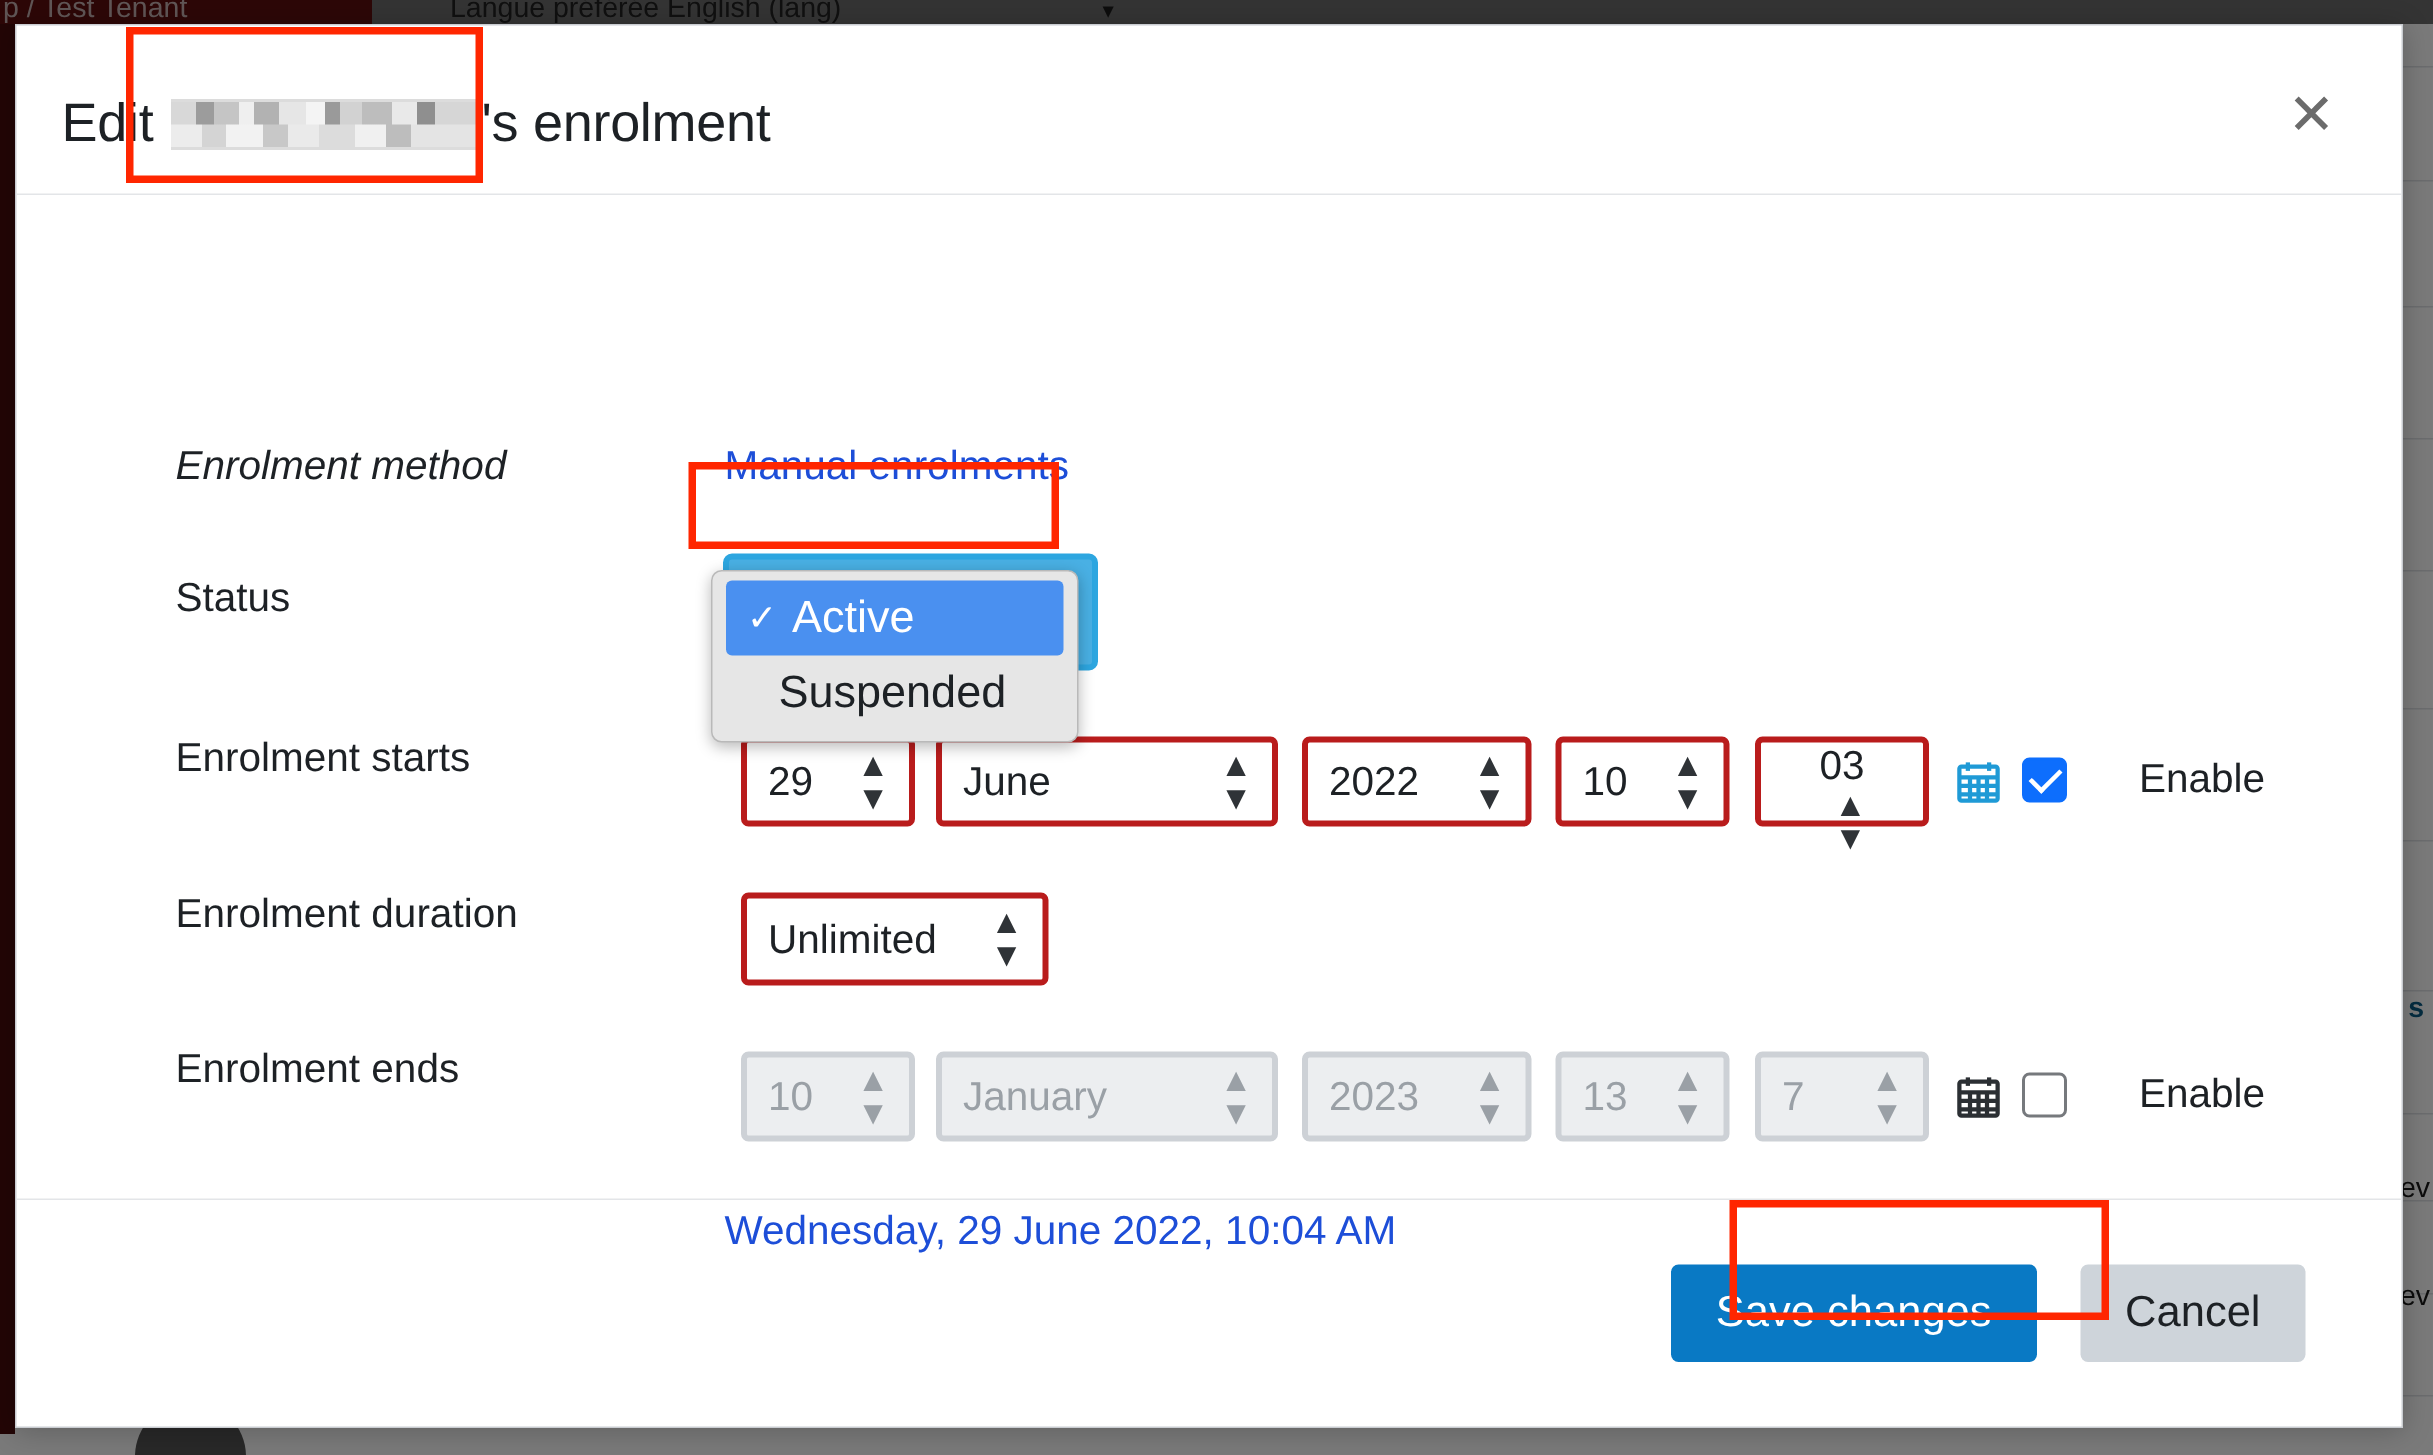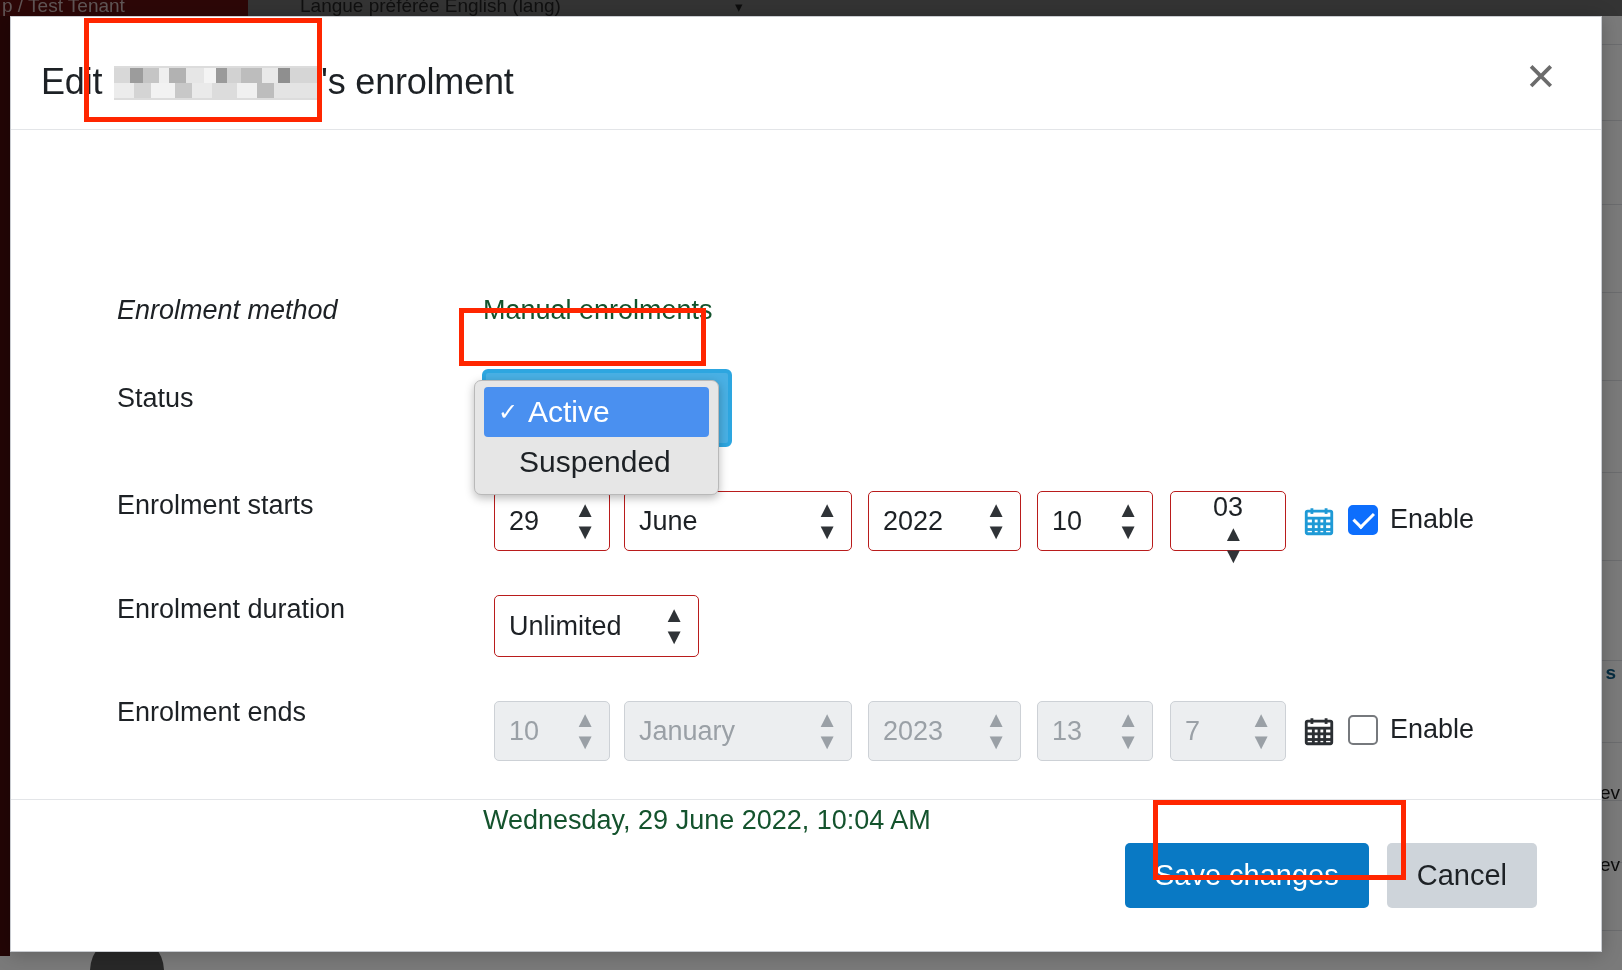--- a/index.html
+++ b/index.html
@@ -110,35 +110,35 @@
   .modal-body {
     position:relative;
     flex:1 1 auto;
     padding:0;
   }
   .modal-footer {
     position:relative;
     height:152px; flex:0 0 152px;
     border-top:1px solid #e3e5e8;
     display:flex; align-items:center; justify-content:flex-end;
-    padding-right:64px; gap:18px;
+    padding-right:64px; gap:29px;
   }
   .flabel {
     position:absolute; left:106px;
     font-size:27px; color:#1d2125; white-space:nowrap;
   }
   .fvalue-text {
     position:absolute; left:472px;
-    font-size:27px; color:#14532d; white-space:nowrap;text-align:center;
+    font-size:27px; color:#1d4ed8; white-space:nowrap;text-align:center;
   }
 
   
   .sel {
     position:absolute;
-    border:1px solid #b91c1c;
+    border:4px solid #b91c1c;
     border-radius:5px;
     background:#fff;
     display:flex; align-items:center; justify-content:space-between;
     padding:0 14px;
     font-size:27px; color:#1d2125;
     height:60px;
     cursor:pointer;
     white-space:nowrap;
   }
   .sel .arrows { font-size:22px; line-height:1; color:#2f3337; margin-left:10px; letter-spacing:-1px;}
@@ -154,21 +154,21 @@
   .chk {
     width:30px; height:30px; border-radius:5px; border:2px solid #76797d;
     background:#fff; display:flex; align-items:center; justify-content:center;
     cursor:pointer;
   }
   .chk.checked { background:#0d6efd; border-color:#0d6efd; }
   .chk.checked::after {
     content:""; width:9px; height:17px; border:solid #fff;
     border-width:0 3.5px 3.5px 0; transform:rotate(45deg) translate(-1px,-2px);
   }
-  .chk-label { font-size:27px; color:#1d2125; }
+  .chk-label { font-size:27px; color:#1d2125;margin-left:36px; }
 
   
   .focus-ring {
     position:absolute; left:471px; top:239px; width:250px; height:78px;
     border:4px solid #2da6e0; border-radius:6px; background:#49b0e4;
     z-index:30;
   }
   .native-popup {
     position:absolute; left:463px; top:250px; width:245px; height:115px;
     background:#e6e6e6; border:1px solid #b9b9b9; border-radius:7px;

